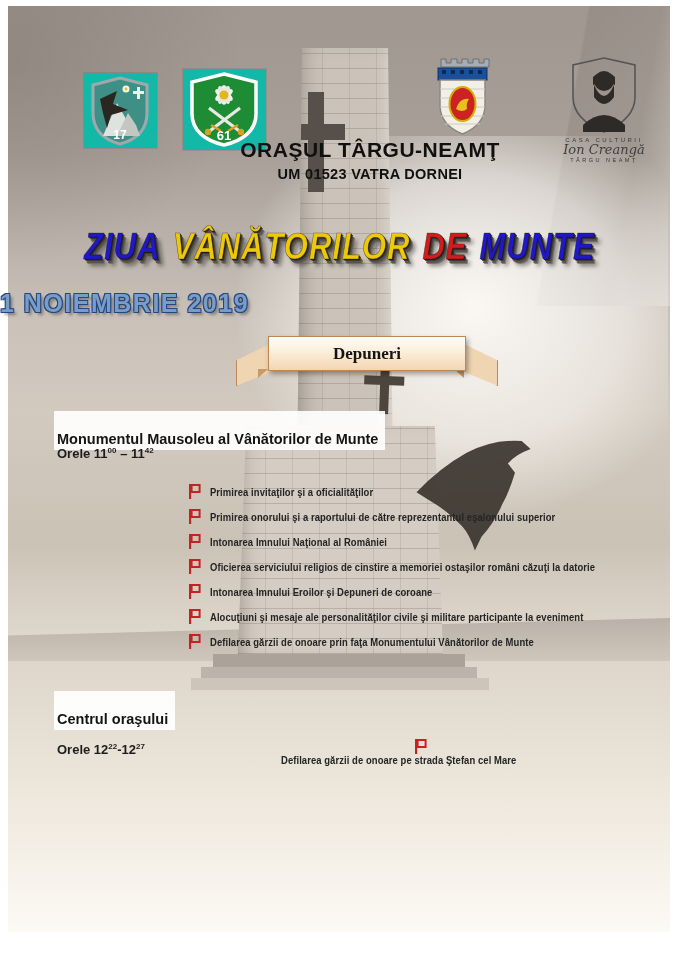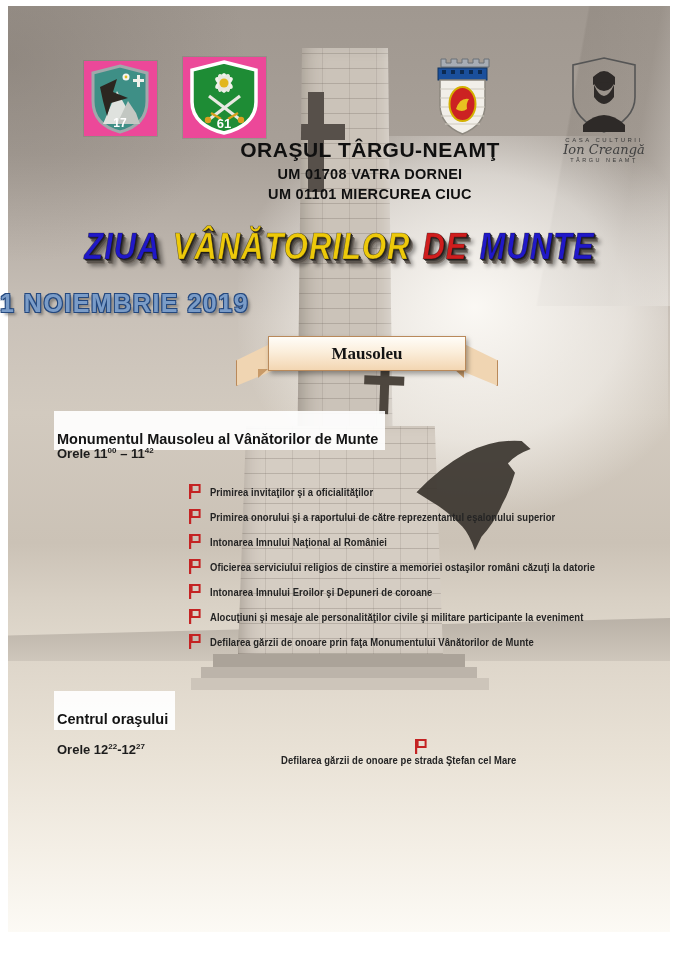--- a/index.html
+++ b/index.html
@@ -38,21 +38,21 @@
   .metal-cross .h{left:4px;top:14px;width:40px;height:9px;background:#4d463e;}
   .hills{left:0;top:612px;width:662px;height:50px;
     background:linear-gradient(180deg,#b3ab a1,#cfc7bc);
     background:linear-gradient(180deg,#b3aba1,#cfc7bc);
     clip-path:polygon(0 35%,100% 0,100% 100%,0 100%);opacity:.85;}
   .field{left:0;top:655px;width:662px;height:271px;
     background:linear-gradient(180deg,#ded6ca 0%,#e9e2d6 35%,#f4efe6 70%,#fcfaf5 100%);}
   .eagle{left:405px;top:426px;width:126px;height:124px;transform:rotate(-6deg);}
 
   
-  .badge-card{background:#ec4899;box-shadow:0 0 0 1px rgba(0,0,0,.08);}
+  .badge-card{background:#14b8a6;box-shadow:0 0 0 1px rgba(0,0,0,.08);margin-top:12px;}
   .badge17{left:84px;top:61px;width:73px;height:75px;}
   .badge61{left:183px;top:57px;width:83px;height:81px;}
   .coat{left:433px;top:53px;width:59px;height:84px;}
   .casa{left:556px;top:55px;width:96px;height:112px;text-align:center;color:#2b2b2b;}
   .casa .l1{font-size:6px;letter-spacing:2.5px;margin-top:2px;color:#3a3a3a;}
   .casa .scr{font-family:"DejaVu Serif","Liberation Serif",serif;font-style:italic;
              font-size:13px;line-height:13px;color:#404040;}
   .casa .l2{font-size:5.5px;letter-spacing:2.5px;margin-top:1px;color:#3a3a3a;}
 
   
@@ -188,35 +188,34 @@
     <path d="M29 30 Q39 52 49 30 L49 42 Q39 56 29 42 Z" fill="#2e2a28"></path>
     <path d="M18 70 Q39 50 60 70 L60 77 H18 Z" fill="#2e2a28"></path>
   </svg>
   <div class="l1">CASA CULTURII</div>
   <div class="scr">Ion Creangă</div>
   <div class="l2">TÂRGU NEAMŢ</div>
 </div>
 
 <div class="abs hdr z7">
   <div class="city">ORAŞUL TÂRGU-NEAMŢ</div>
-  <div class="um">UM 01708 VATRA DORNEI</div>
-  <div class="um">UM 01101 MIERCUREA CIUC</div>
+  <div class="um">UM 01523 VATRA DORNEI</div>
 </div>
 
 <div class="abs wordart z7">
   <span style="color: rgb(32, 24, 200);">ZIUA</span><span style="color: rgb(237, 201, 10);">VÂNĂTORILOR</span><span style="color: rgb(207, 29, 29);">DE</span><span style="color: rgb(32, 24, 200);">MUNTE</span>
 </div>
 <div class="abs date3d z7">1 NOIEMBRIE 2019</div>
 
 <div class="abs tail left"></div>
 <div class="abs tail right"></div>
 <div class="abs fold fl"></div>
 <div class="abs fold fr"></div>
 <div class="abs ribbon">
-  <span class="ribbon-txt">Mausoleu</span>
+  <span class="ribbon-txt">Depuneri</span>
 </div>
 
 <div class="abs sec-head sec-head1">Monumentul Mausoleu al Vânătorilor de Munte</div>
 
 <div class="abs time time1"><span>Orele 11</span><sup>00</sup><span> – 11</span><sup>42</sup></div>
 
 <ul class="abs plist">
   <li>
     <svg class="bullet" viewBox="0 0 13 15">
         <rect x="1" y="0" width="2.2" height="15" fill="currentColor"></rect>

